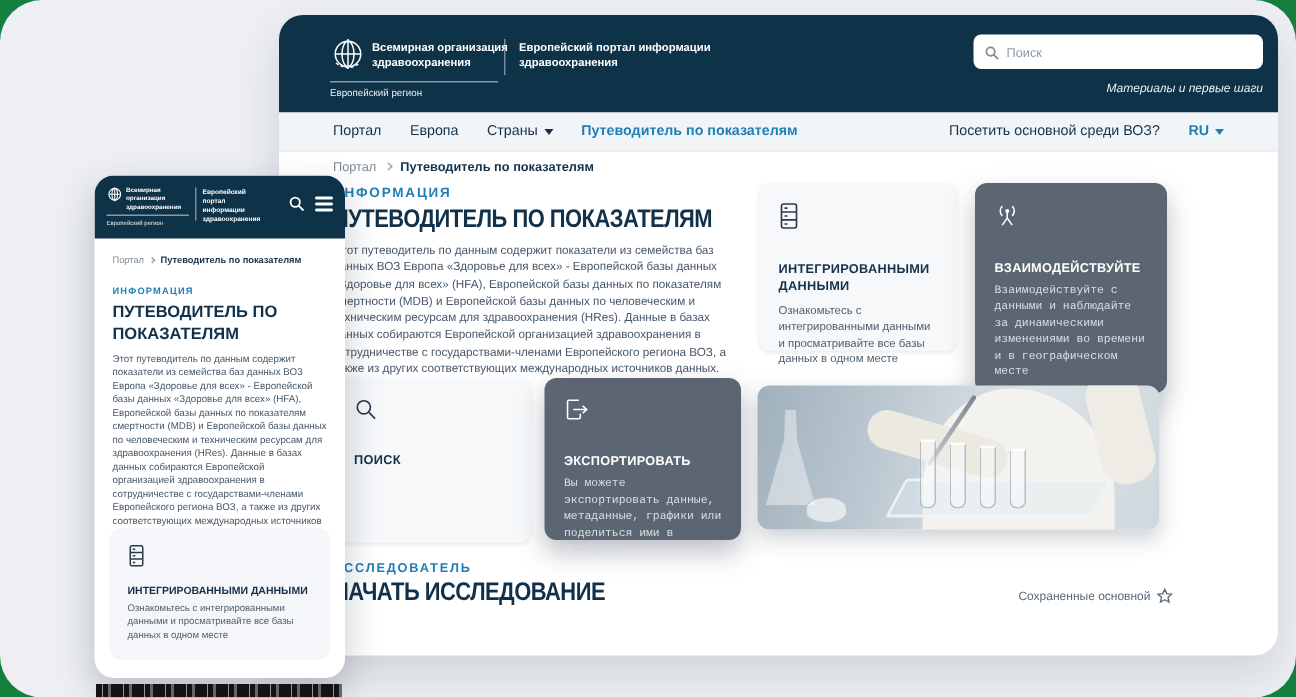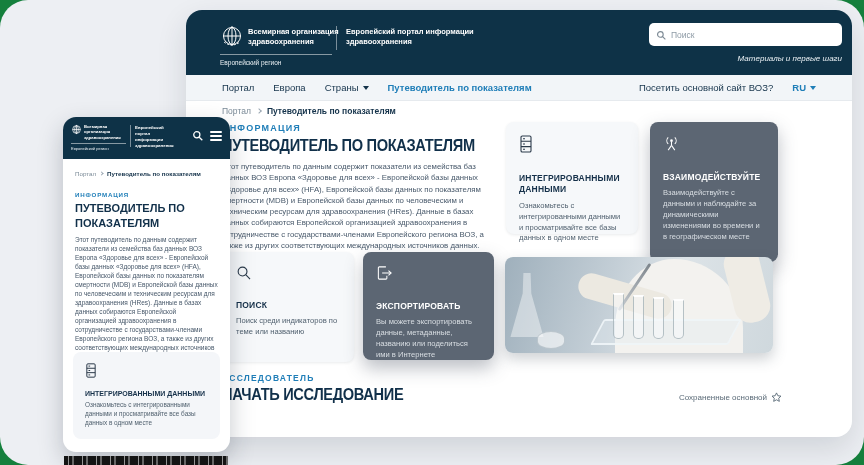--- a/index.html
+++ b/index.html
@@ -53,21 +53,21 @@
            line-height:1.45; color:#47586A; }
 
   .card { position:absolute; border-radius:8px; padding:13px; cursor:pointer; }
   .card.light { background:#F6F8FA; box-shadow:0 1px 3px rgba(40,55,70,.10); }
   .card.dark  { background:#5C6673; box-shadow:0 8px 18px rgba(60,70,85,.35); }
   .card h3 { font-size:8.5px; font-weight:bold; letter-spacing:.2px; margin-top:16px; line-height:1.35; }
   .card p  { font-size:7.6px; line-height:1.42; margin-top:5px; }
   .card.light h3 { color:#16314A; }
   .card.light p  { color:#51616F; }
   .card.dark h3 { color:#fff; }
-  .card.dark p  { color:#D9DEE3; }
+  .card.dark p  { color:#D9DEE3;font-family:Liberation Mono, monospace; }
   .c-int      { left:320px; top:112px; width:132px; height:112px; }
   .c-interact { left:464px; top:112px; width:128px; height:140px; }
   .c-search   { left:37px;  top:242px; width:131px; height:110px; }
   .c-export   { left:177px; top:242px; width:131px; height:108px; }
 
   
   .photo { position:absolute; left:319px; top:247px; width:268px; height:96px; border-radius:8px;
            overflow:hidden; box-shadow:0 6px 14px rgba(60,70,85,.25);
            background:linear-gradient(105deg,#9FB0BC 0%,#C3CED6 38%,#DCE3E7 62%,#CFD8DD 100%); }
   .coat { position:absolute; right:30px; top:2px; width:128px; height:96px; background:#F3F2EF;
@@ -170,21 +170,21 @@
           <span>Европа</span>
         </a>
       <a>
           <span>Страны</span>
           <i class="caret"></i>
         </a>
       <a class="active">
           <span>Путеводитель по показателям</span>
         </a>
       <a class="visit">
-          <span>Посетить основной сайт ВОЗ?</span>
+          <span>Посетить основной среди ВОЗ?</span>
         </a>
       <a class="lang">
           <span>RU</span>
           <i class="caret"></i>
         </a>
     </nav>
 
     <div class="breadcrumb">
       <a>Портал</a>
       <span class="chev"></span>
@@ -220,31 +220,30 @@
       <h3>ВЗАИМОДЕЙСТВУЙТЕ</h3>
       <p>Взаимодействуйте с данными и наблюдайте за динамическими изменениями во времени и в географическом месте</p>
     </div>
 
     <div class="card light c-search">
       <svg width="15" height="15" viewBox="0 0 16 16" fill="none" stroke="#2B3A4A" stroke-width="1.2">
         <circle cx="7" cy="7" r="4.7"></circle>
           <line x1="10.6" y1="10.6" x2="15" y2="15"></line>
       </svg>
       <h3>ПОИСК</h3>
-      <p>Поиск среди индикаторов по теме или названию</p>
     </div>
 
     <div class="card dark c-export">
       <svg width="17" height="16" viewBox="0 0 18 16" fill="none" stroke="#fff" stroke-width="1.1">
         <path d="M10.5 1.5 H3.5 a1 1 0 0 0 -1 1 v11 a1 1 0 0 0 1 1 h7 a1 1 0 0 0 1 -1 v-2.5"></path>
         <line x1="6.5" y1="8" x2="16" y2="8"></line>
         <polyline points="13.2,5.4 16,8 13.2,10.6"></polyline>
       </svg>
       <h3>ЭКСПОРТИРОВАТЬ</h3>
-      <p>Вы можете экспортировать данные, метаданные, названию или поделиться ими в Интернете</p>
+      <p>Вы можете экспортировать данные, метаданные, графики или поделиться ими в Интернете</p>
     </div>
 
     <figure class="photo">
       <div class="flask"></div>
       <div class="jar"></div>
       <div class="coat"></div>
       <div class="arm-right"></div>
       <div class="arm-left"></div>
       <div class="pipette"></div>
       <div class="rack"></div>

